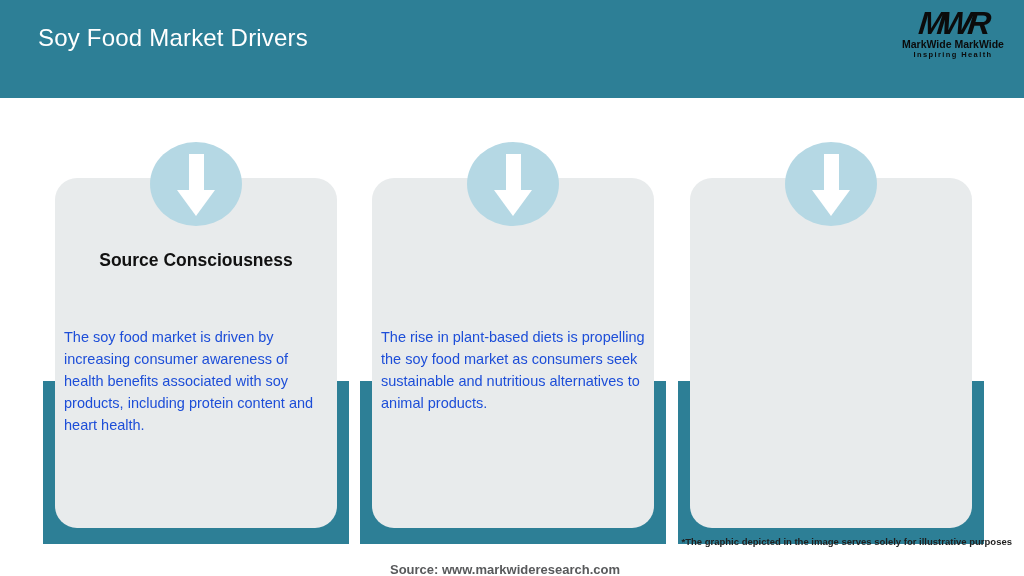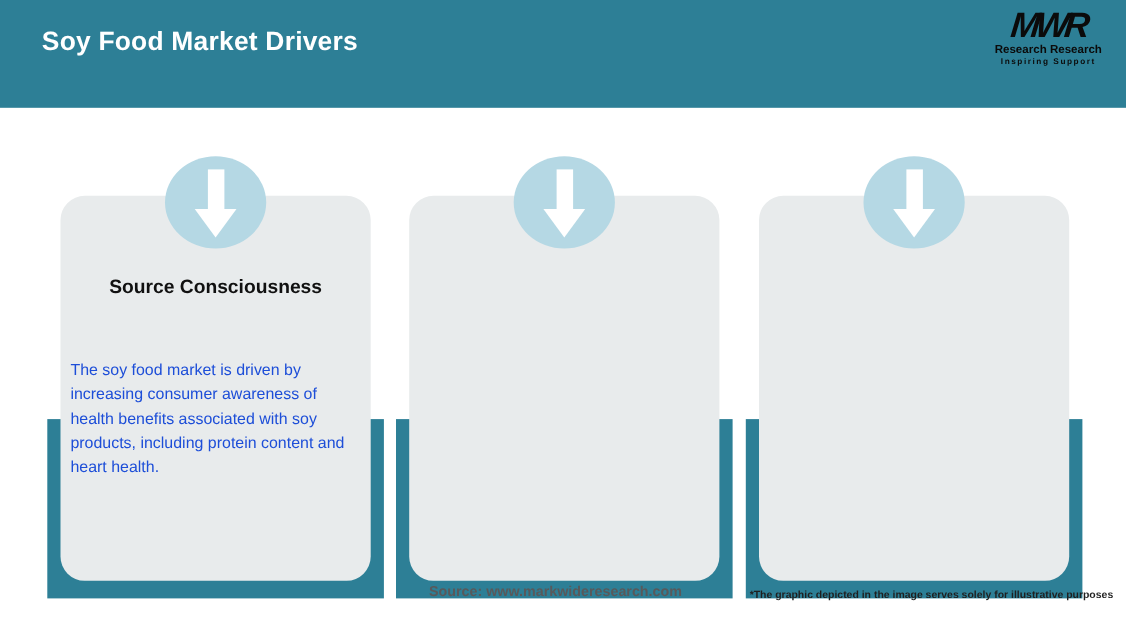--- a/index.html
+++ b/index.html
@@ -19,21 +19,21 @@
     position: absolute;
     left: 0; top: 0;
     width: 1024px; height: 98px;
     background: #2D7F96;
   }
   .header-title {
     position: absolute;
     left: 38px; top: 24px;
     color: #ffffff;
     font-size: 24px;
-    font-weight: bold;
+    font-weight: normal;
     letter-spacing: 0.2px;
   }
   .logo {
     position: absolute;
     right: 16px; top: 8px;
     width: 110px;
     text-align: center;
     color: #0b0b0b;
   }
   .logo-monogram {
@@ -122,21 +122,21 @@
     top: 184px;
     font-size: 14.5px;
     line-height: 22px;
     color: #1d4ed8;
     z-index: 2;
   }
 
   
   .source-line {
     position: absolute;
-    left: 345px; top: 530px;
+    left: 345px; top: 562px;
     width: 320px;
     text-align: center;
     font-size: 13px;
     font-weight: bold;
     color: #58595B;
   }
   .disclaimer-line {
     position: absolute;
     right: 12px; top: 536px;
     font-size: 9.5px;
@@ -147,22 +147,22 @@
 </head>
 <body>
 
 <div class="canvas">
 
   <div class="header">
     <div class="header-title">Soy Food Market Drivers</div>
 
     <div class="logo">
       <span class="logo-monogram">MWR</span>
-      <div class="logo-name">Research Research</div>
-      <div class="logo-tagline">Inspiring Support</div>
+      <div class="logo-name">MarkWide MarkWide</div>
+      <div class="logo-tagline">Inspiring Health</div>
     </div>
   </div>
 
   <div class="card-wrap pos-0">
     <div class="card-tray"></div>
     <div class="card"></div>
     <div class="icon-circle">
       <div class="arrow-stem"></div>
       <div class="arrow-head"></div>
     </div>
@@ -170,20 +170,21 @@
     <div class="card-desc">The soy food market is driven by increasing consumer awareness of health benefits associated with soy products, including protein content and heart health.</div>
   </div>
 
   <div class="card-wrap pos-1">
     <div class="card-tray"></div>
     <div class="card"></div>
     <div class="icon-circle">
       <div class="arrow-stem"></div>
       <div class="arrow-head"></div>
     </div>
+    <div class="card-desc">The rise in plant-based diets is propelling the soy food market as consumers seek sustainable and nutritious alternatives to animal products.</div>
   </div>
 
   <div class="card-wrap pos-2">
     <div class="card-tray"></div>
     <div class="card"></div>
     <div class="icon-circle">
       <div class="arrow-stem"></div>
       <div class="arrow-head"></div>
     </div>
   </div>

